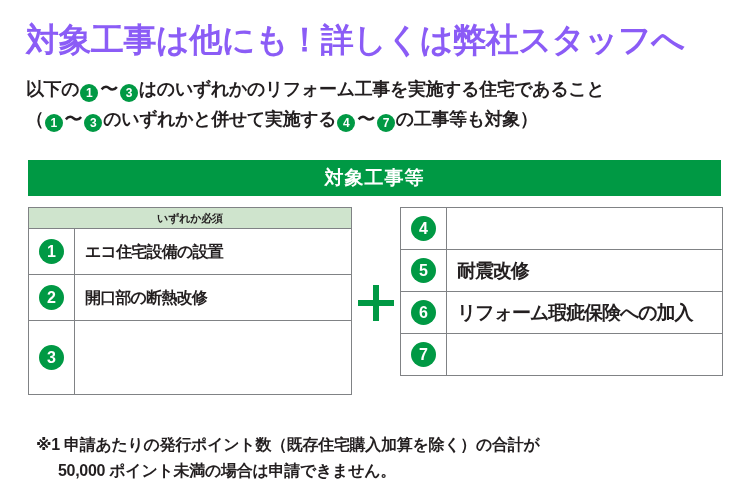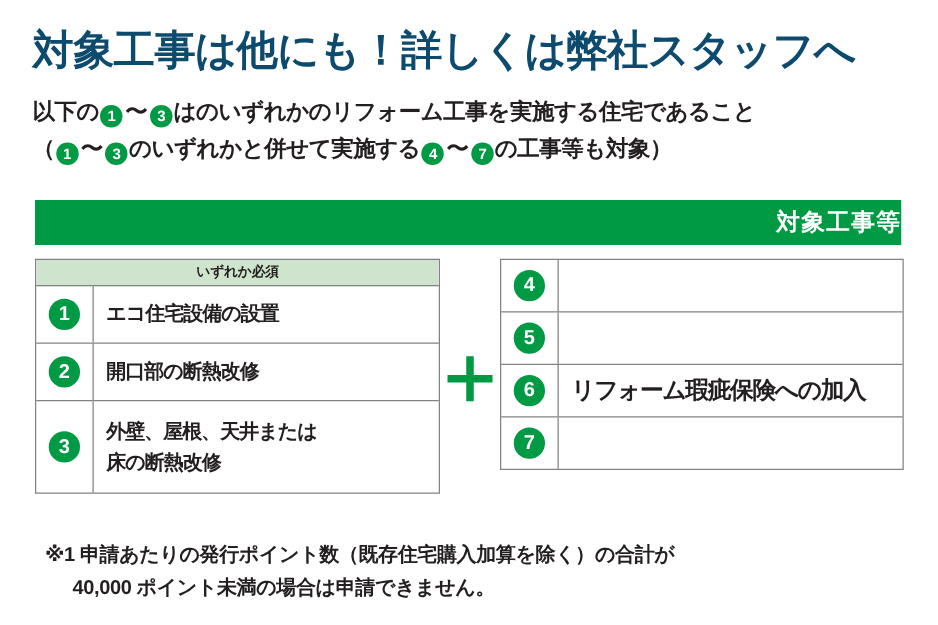--- a/index.html
+++ b/index.html
@@ -18,21 +18,21 @@
   }
 
   
   .main-title {
     position: absolute;
     left: 26px;
     top: 18px;
     font-size: 33px;
     font-weight: bold;
     letter-spacing: -0.5px;
-    color: #0c4a6e;
+    color: #8b5cf6;
     white-space: nowrap;
   }
 
   
   .lead {
     position: absolute;
     left: 26px;
     top: 74px;
     font-size: 18px;
     font-weight: bold;
@@ -74,21 +74,21 @@
     top: 160px;
     width: 693px;
     height: 36px;
     background: #009944;
     color: #ffffff;
     font-size: 19px;
     font-weight: bold;
     letter-spacing: 1px;
     display: flex;
     align-items: center;
-    justify-content: flex-end;
+    justify-content: center;
   }
 
   
   .tables {
     position: absolute;
     left: 0;
     top: 207px;
     width: 666px;
     height: 205px;
   }
@@ -221,37 +221,36 @@
       <div class="tnum">
         <span class="disc">2</span>
       </div>
       <div class="tlabel">開口部の断熱改修</div>
     </div>
 
     <div class="trow h3">
       <div class="tnum">
         <span class="disc">3</span>
       </div>
-      <div class="tlabel">外壁、屋根、天井または
-床の断熱改修</div>
     </div>
   </div>
 
   <div class="tbl right">
 
     <div class="trow">
       <div class="tnum">
         <span class="disc">4</span>
       </div>
     </div>
 
     <div class="trow">
       <div class="tnum">
         <span class="disc">5</span>
       </div>
+      <div class="tlabel">耐震改修</div>
     </div>
 
     <div class="trow">
       <div class="tnum">
         <span class="disc">6</span>
       </div>
       <div class="tlabel">リフォーム瑕疵保険への加入</div>
     </div>
 
     <div class="trow">
@@ -263,14 +262,14 @@
 
 </div>
 
 <div class="plus">
   <div class="bar-h"></div>
   <div class="bar-v"></div>
 </div>
 
 <div class="footnote">
   <span class="ln1">※1 申請あたりの発行ポイント数（既存住宅購入加算を除く）の合計が</span>
-  <span class="ln2">40,000 ポイント未満の場合は申請できません。</span>
+  <span class="ln2">50,000 ポイント未満の場合は申請できません。</span>
 </div>
 
 </body></html>

